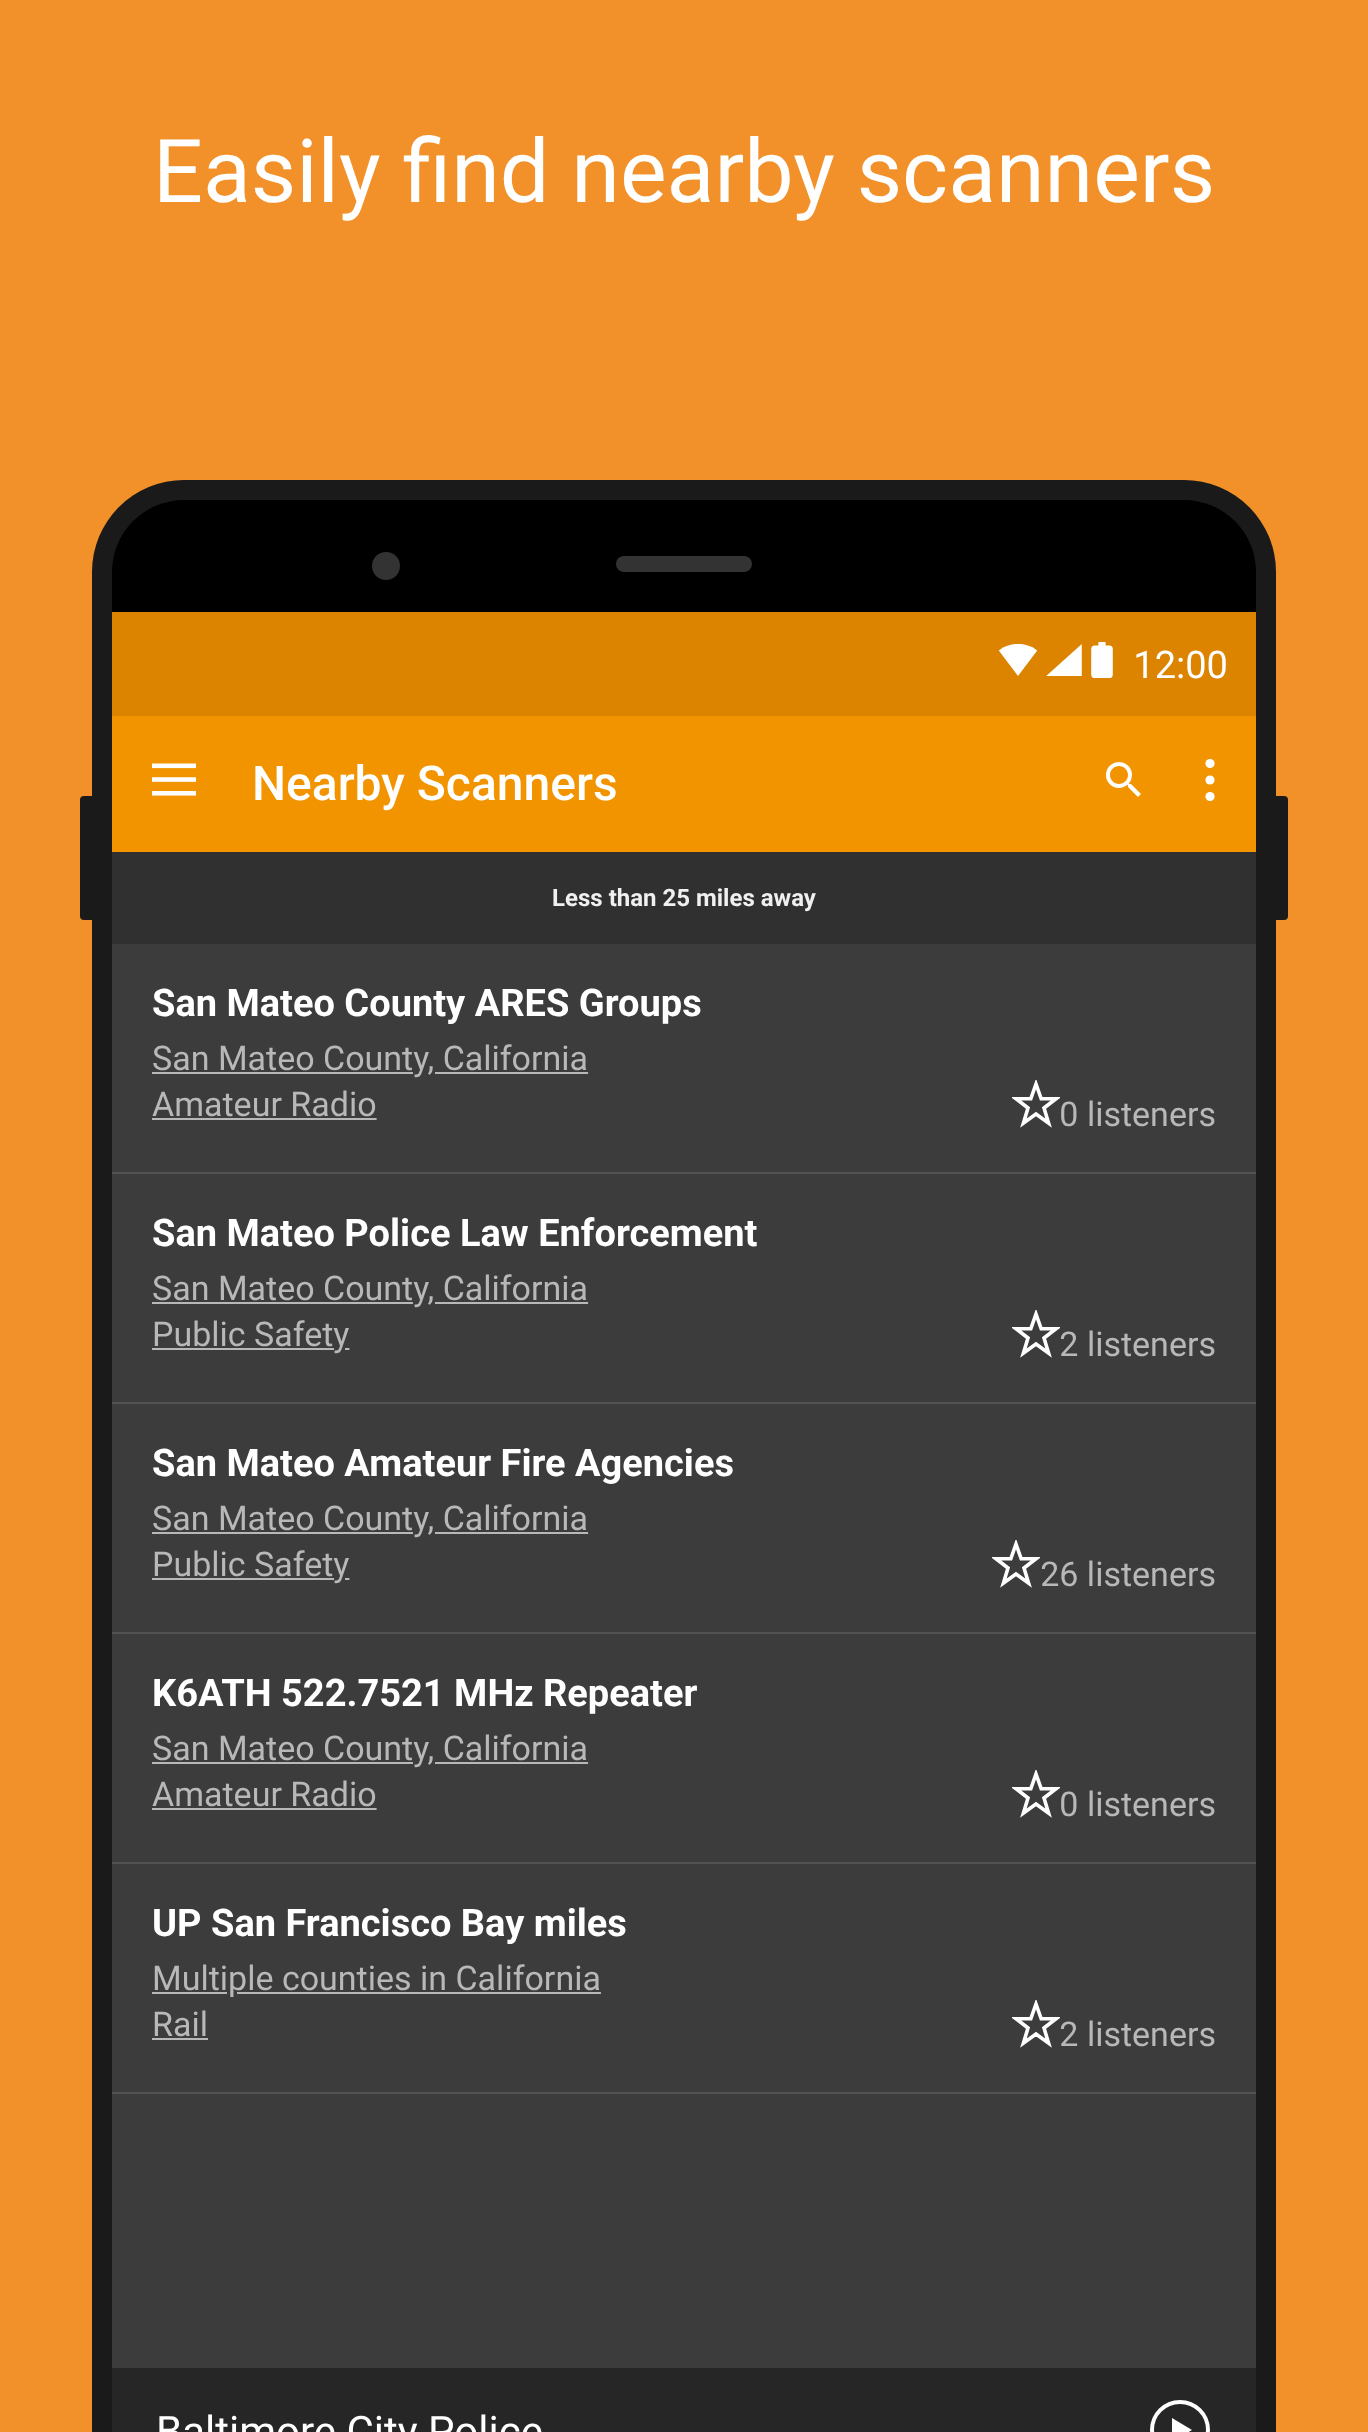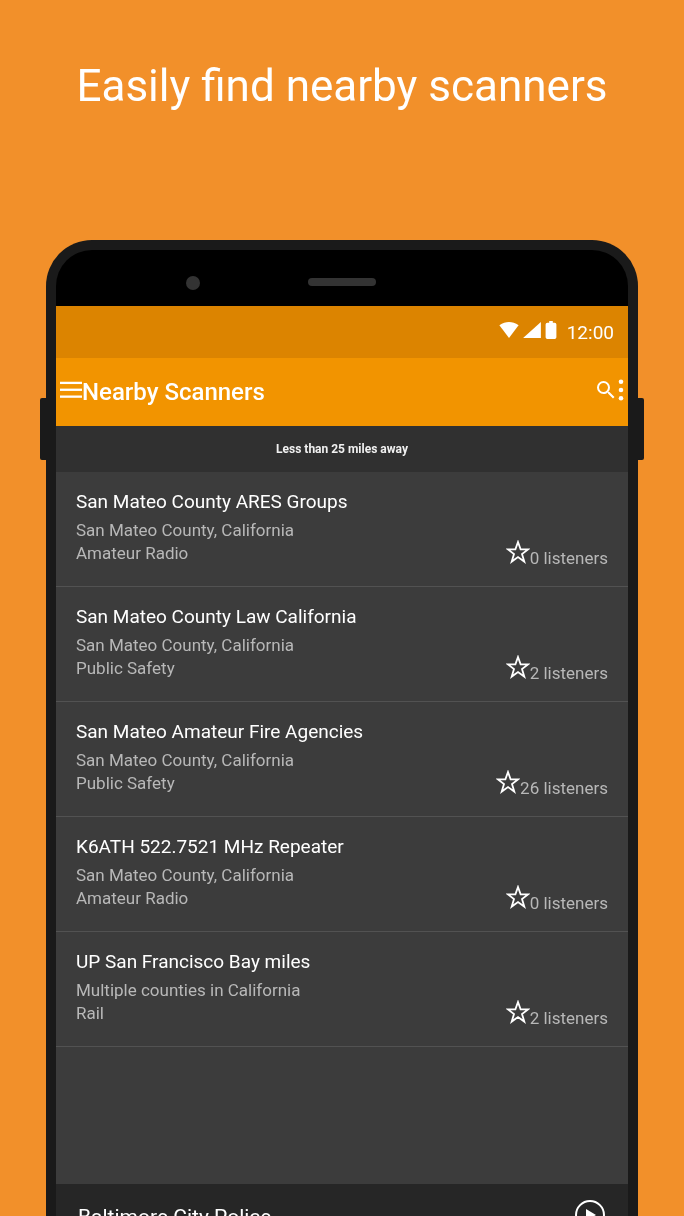--- a/index.html
+++ b/index.html
@@ -9,29 +9,29 @@
 .phone-inner { background: #000; border-radius: 36px 36px 0 0; width: 100%; height: 100%; padding-top: 56px; position: relative; overflow: hidden; }
 .speaker { position: absolute; top: 28px; left: 50%; transform: translateX(-50%); width: 68px; height: 8px; background: #333; border-radius: 4px; }
 .camera { position: absolute; top: 26px; left: 130px; width: 14px; height: 14px; background: #333; border-radius: 50%; }
 .side-btn { position: absolute; background: #1a1a1a; }
 .side-btn.left { left: -6px; top: 158px; width: 6px; height: 62px; border-radius: 2px 0 0 2px; }
 .side-btn.right { right: -6px; top: 158px; width: 6px; height: 62px; border-radius: 0 2px 2px 0; }
 .screen { width: 100%; height: 100%; background: #3c3c3c; display: flex; flex-direction: column; }
 .status-bar { background: #dc8400; height: 52px; display: flex; align-items: center; justify-content: flex-end; padding: 0 14px; gap: 4px; }
 .status-bar svg { fill: #fff; }
 .status-time { color: #fff; font-size: 19px; margin-left: 6px; }
-.app-bar { background: #f29400; height: 68px; display: flex; align-items: center; padding: 0 4px; }
+.app-bar { background: #f29400; height: 68px; display: flex; align-items: center; padding: 0 20px; gap: 28px; }
 .app-title { color: #fff; font-size: 24px; font-weight: 500; flex: 1; }
 .app-bar svg { fill: #fff; }
 .section-header { background: #303030; color: #f0f0f0; font-weight: 700; font-size: 12px; text-align: center; padding: 16px; }
 .list { flex: 1; overflow: hidden; }
 .list-item { padding: 18px 20px; border-bottom: 1px solid #525252; display: flex; align-items: flex-start; gap: 14px; }
 .list-item-content { flex: 1; }
-.list-item-title { color: #fff; font-weight: 400; font-size: 19px; margin-bottom: 6px; }
-.list-item-sub { color: #b8b8b8; font-size: 17px; line-height: 1.35; }
+.list-item-title { color: #fff; font-weight: 700; font-size: 19px; margin-bottom: 6px; }
+.list-item-sub { color: #b8b8b8; font-size: 17px; line-height: 1.35; text-decoration: underline; }
 .list-item-right { display: flex; align-items: flex-end; justify-content: space-between; min-height: 78px; }
 .star-icon svg { fill: #fff; stroke: #fff; }
 .listeners { color: #b8b8b8; font-size: 17px; }
 .now-playing { background: #262626; height: 66px; display: flex; align-items: center; padding: 0 22px; gap: 14px; }
 .now-playing-title { color: #fff; font-size: 21px; flex: 1; }
 .play-btn svg { stroke: #fff; fill: none; stroke-width: 2; }
 </style>
 </head>
 <body>
 
@@ -86,21 +86,21 @@
           </div>
           <div class="list-item-right">
             <span class="star-icon"><svg width="24" height="24" viewBox="0 0 24 24">
                   <path d="M12 2l2.6 7.4H22l-6 4.6 2.3 7.6L12 17l-6.3 4.6L8 14 2 9.4h7.4L12 2z" fill="none" stroke="#fff" stroke-width="1.8"></path>
                 </svg></span>
             <span class="listeners">0 listeners</span>
           </div>
         </div>
         <div class="list-item">
           <div class="list-item-content">
-            <div class="list-item-title">San Mateo County Law California</div>
+            <div class="list-item-title">San Mateo Police Law Enforcement</div>
             <div class="list-item-sub">San Mateo County, California</div>
             <div class="list-item-sub">Public Safety</div>
           </div>
           <div class="list-item-right">
             <span class="star-icon"><svg width="24" height="24" viewBox="0 0 24 24">
                   <path d="M12 2l2.6 7.4H22l-6 4.6 2.3 7.6L12 17l-6.3 4.6L8 14 2 9.4h7.4L12 2z" fill="none" stroke="#fff" stroke-width="1.8"></path>
                 </svg></span>
             <span class="listeners">2 listeners</span>
           </div>
         </div>

